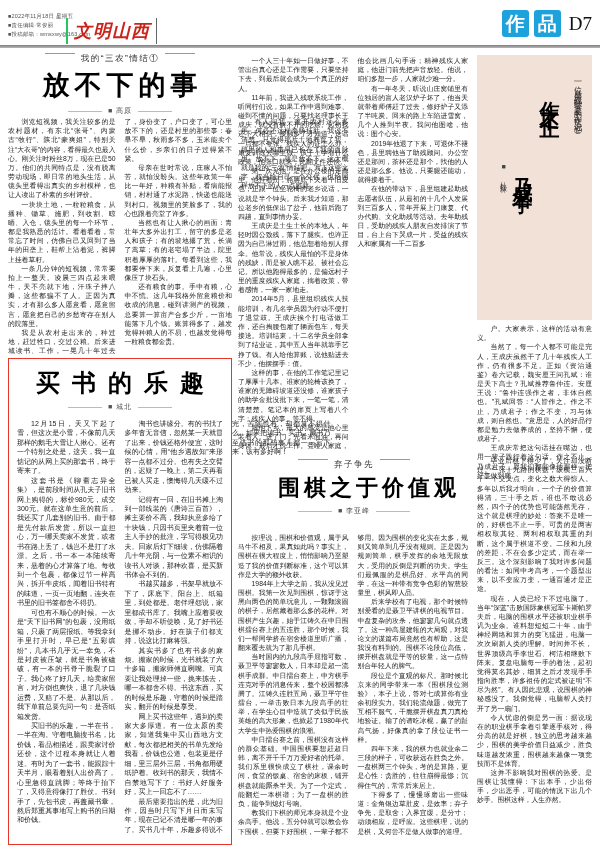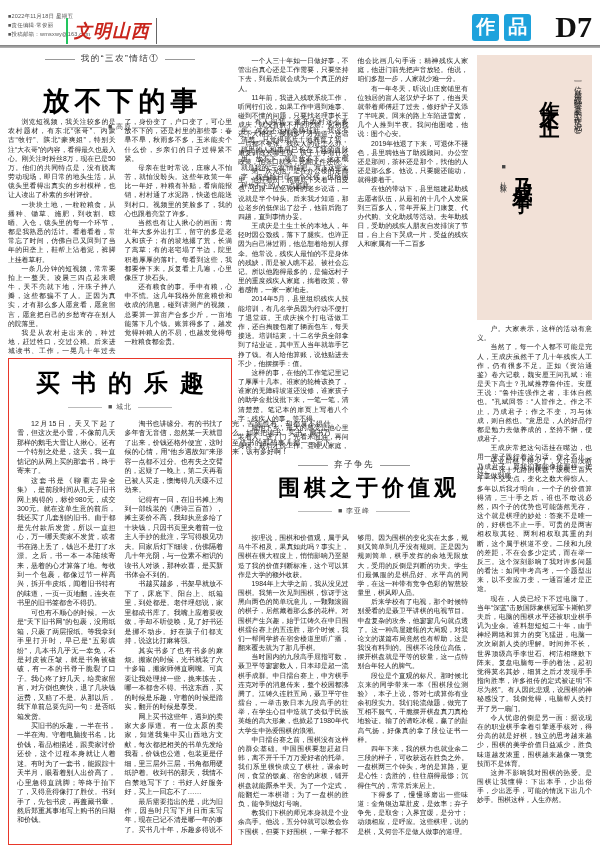--- a/index.html
+++ b/index.html
@@ -12,43 +12,43 @@
               font-size:5.5px; line-height:9px; color:#555; letter-spacing:.2px; }
   .masthead-wrap { position:absolute; left:66px; top:18px; height:26px;
                    display:flex; align-items:center; }
   .masthead { font-family:"Liberation Serif", serif; font-weight:700; font-style:italic;
               font-size:18px; color:#c9251c; letter-spacing:1px;
               border-left:2px solid #22c55e; border-right:1px solid #666; padding:1px 6px; }
   .section-cluster { position:absolute; right:8px; top:10px; display:flex; align-items:center; gap:5px; }
   .sec-badge { width:27px; height:27px; background:#1ea2dc; border-radius:3px;
                display:flex; align-items:center; justify-content:center;
                color:#fff; font-weight:700; font-size:19px; }
-  .page-no { font-family:"Liberation Serif", serif; font-weight:700; font-size:30px;
-             color:#111; margin-left:19px; }
+  .page-no { font-family:"Liberation Serif", serif; font-weight:400; font-size:19px;
+             color:#111; margin-left:3px; }
   .hdr-rule { position:absolute; left:0; top:45px; width:600px; height:3px;
               background:linear-gradient(#7d7d7d,#b9b9b9); }
 
   
-  .kicker-row { display:flex; align-items:center; justify-content:center; gap:6px; }
+  .kicker-row { display:flex; justify-content:center; gap:6px; }
   .kicker-row .rule { height:1px; background:#999; flex:0 0 30px; }
   .kicker { font-size:8.5px; color:#333; letter-spacing:1.5px; white-space:nowrap; }
   .byline-row { display:flex; align-items:center; justify-content:center; gap:6px; margin-top:3px; }
   .byline-row .rule { height:1px; background:#bbb; flex:0 0 34px; }
   .byline { font-size:7px; color:#555; letter-spacing:1px; white-space:nowrap; }
 
   
   .cols { column-gap:9px; column-fill:auto; }
   .bodytext p { font-size:6.8px; line-height:1.35; text-align:justify;
                 text-indent:2em; color:#1d1d1d; }
   .bodytext.bigger p { font-size:7px; }
 
   
   .a1-head { position:absolute; left:8px; top:53px; width:224px; }
   .a1-title { text-align:center; font-weight:700; font-size:27px; letter-spacing:5px;
-              padding-left:5px; color:#000; margin-top:18px; }
+              padding-left:5px; color:#000; margin-top:2px; }
   .a1-body { position:absolute; left:8px; top:117px; width:224px; height:239px;
              column-count:2; }
 
   
   .book-box { position:absolute; left:8px; top:358px; width:224px; height:487px;
               border:1.5px solid #e8372a; padding:8px 8px 6px; }
   .book-title { text-align:center; font-weight:700; font-size:24px; letter-spacing:12px;
                 padding-left:12px; color:#000; }
   .book-body { margin-top:7px; height:424px; column-count:2; }
 

